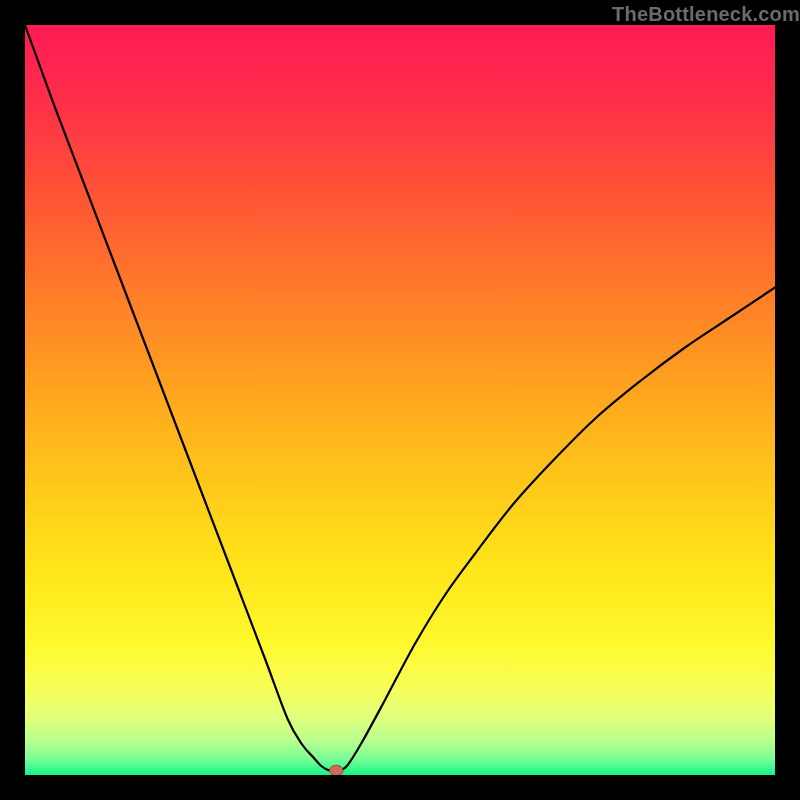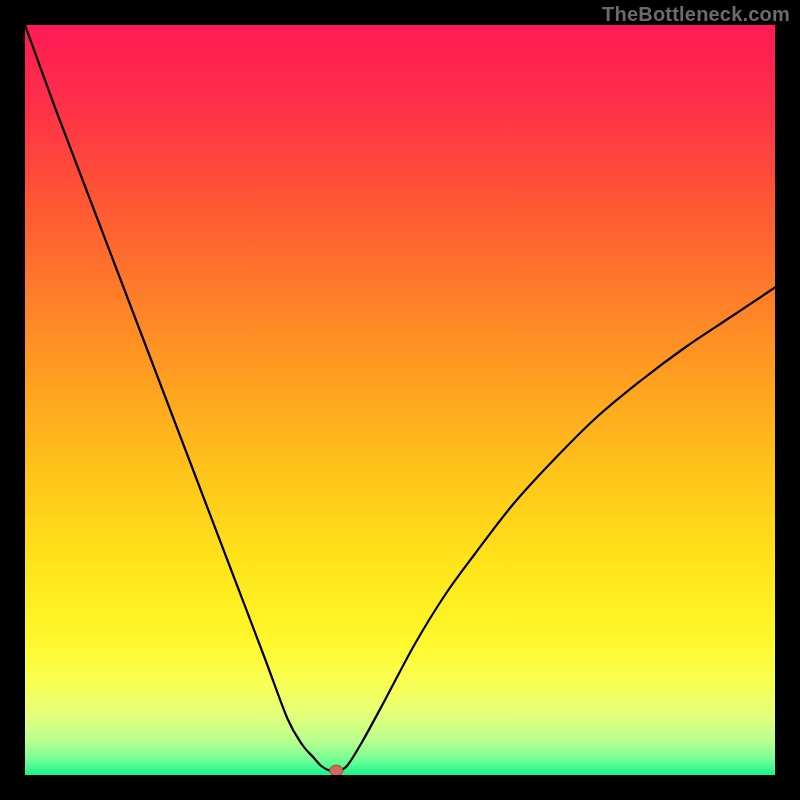--- a/index.html
+++ b/index.html
@@ -37,21 +37,21 @@
   .curve-svg {
     position: absolute;
     left: 0;
     top: 0;
     width: 750px;
     height: 750px;
   }
   .watermark {
     position: absolute;
     top: 3px;
-    right: 10px;
+    right: 0;
     color: #6b6b6b;
     font-size: 20px;
     font-weight: 600;
     letter-spacing: 0.2px;
     user-select: none;
   }
 </style>
 </head>
 <body>
 

